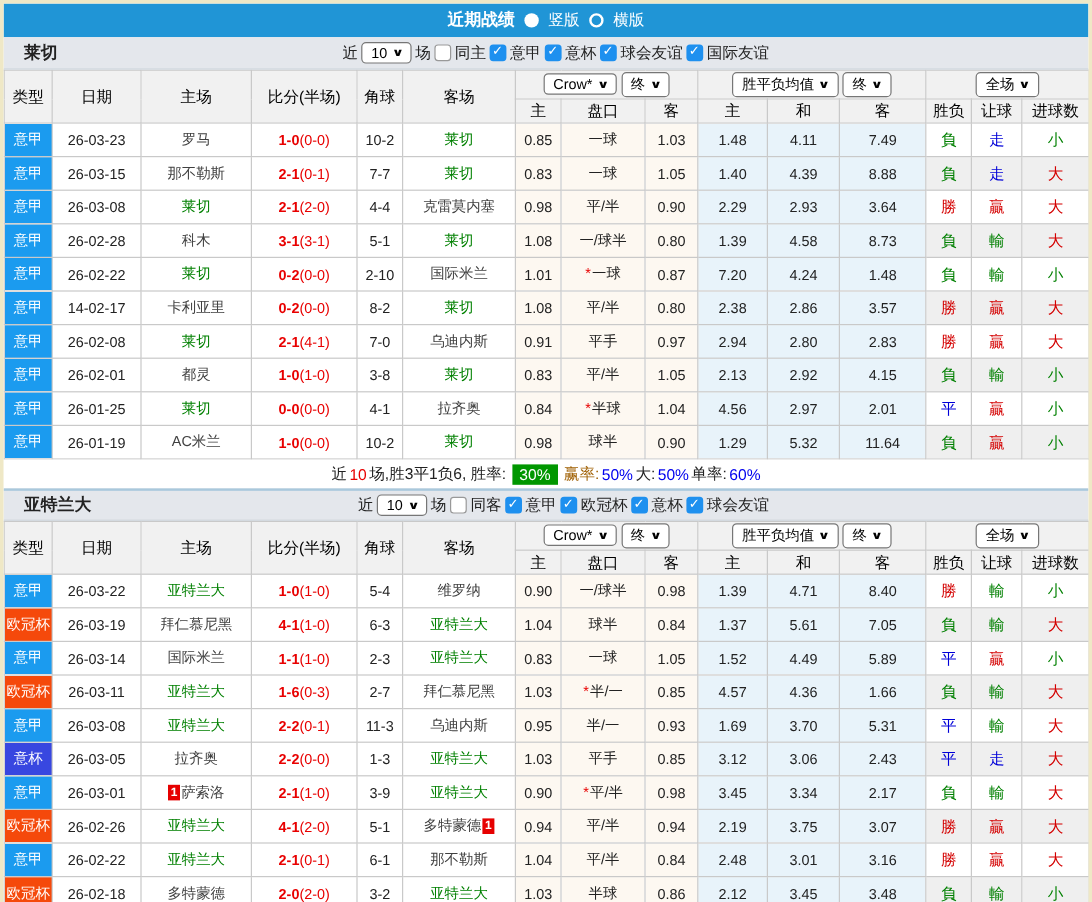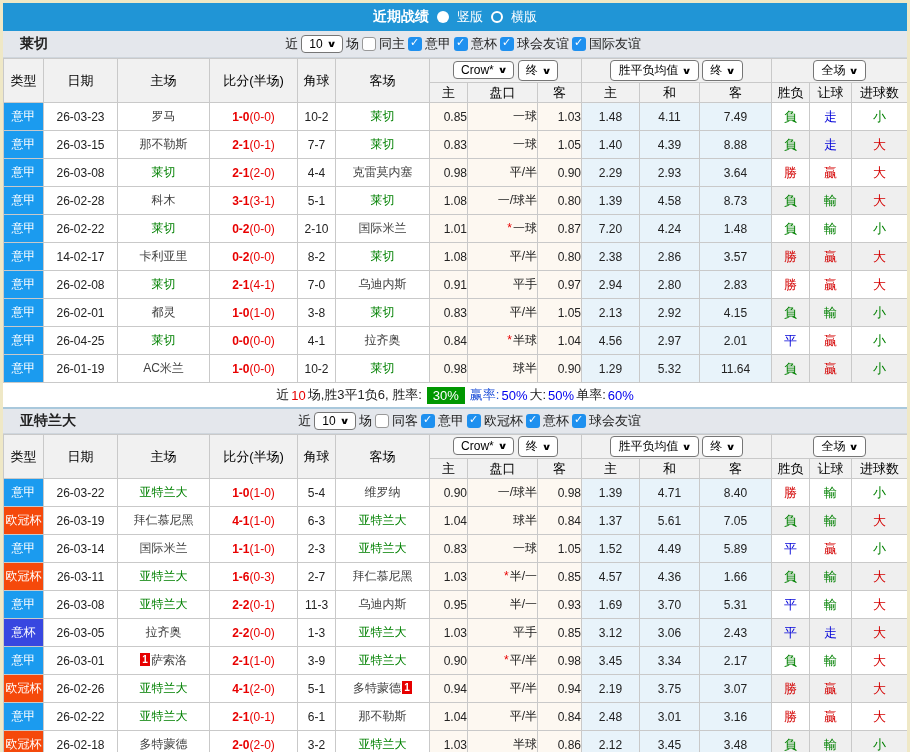--- a/index.html
+++ b/index.html
@@ -37,21 +37,21 @@
   tr.h1 th { height: 24px; }
   tr.h2 th { height: 20px; }
   .dd-cell { padding: 1px 0; }
   tbody td { height: 28px; font-size: 12px; background: #fff; }
   td.c-type { color: #fff; font-size: 12px; }
   td.c-date { color: #222; }
   .tn { color: #404040; cursor: pointer; }
   .tn.green { color: #008000; }
   td.c-score { color: #E80000; }
   td.c-score .sc { font-weight: bold; }
-  .cream { background: #FDF8F1 !important; text-align: right; }
+  .cream { background: #FDF8F1 !important; }
   .lb { background: #E8F3FA !important; }
   tr.even td.res { background: #EFEFEF; }
   td.res { font-size: 13px; }
   .star { color: #E80000; margin-right: 1px; }
   .card { display: inline-block; background: #E60000; color: #fff; font-weight: bold; font-size: 10px; line-height: 13px; width: 10px; height: 13px; vertical-align: 1px; }
   .card.pre { margin-right: 1px; } .card.post { margin-left: 1px; }
 
   
   .summary { height: 24px; display: flex; align-items: center; justify-content: center; gap: 2px; font-size: 13px; background: #fff; }
   .sum-badge { background: #009700; color: #fff; padding: 1px 6px; margin: 0 3px; }
@@ -289,21 +289,21 @@
     <td class="cream">1.05</td>
     <td class="lb">2.13</td>
     <td class="lb">2.92</td>
     <td class="lb">4.15</td>
     <td class="res" style="color: rgb(0, 128, 0);">負</td>
     <td class="res" style="color: rgb(0, 128, 0);">輸</td>
     <td class="res" style="color: rgb(0, 128, 0);">小</td>
   </tr>
             <tr>
     <td class="c-type" style="background: rgb(27, 155, 239);">意甲</td>
-    <td class="c-date">26-04-25</td>
+    <td class="c-date">26-01-25</td>
     <td class="c-home"><span class="tn green">莱切</span></td>
     <td class="c-score"><b class="sc">0-0</b><span class="half">(0-0)</span></td>
     <td class="c-corner">4-1</td>
     <td class="c-away"><span class="tn">拉齐奥</span></td>
     <td class="cream">0.84</td>
     <td class="cream c-hc"><span class="star">*</span><span class="hc-t">半球</span></td>
     <td class="cream">1.04</td>
     <td class="lb">4.56</td>
     <td class="lb">2.97</td>
     <td class="lb">2.01</td>
@@ -328,21 +328,21 @@
     <td class="res" style="color: rgb(212, 0, 0);">贏</td>
     <td class="res" style="color: rgb(0, 128, 0);">小</td>
   </tr>
           </tbody>
     </table>
     <div class="summary">
           <span style="color: rgb(34, 34, 34);">近</span>
           <span style="color: rgb(232, 0, 0);">10</span>
           <span style="color: rgb(34, 34, 34);">场,胜3平1负6, 胜率:</span>
           <span class="sum-badge">30%</span>
-          <span style="color: #1d4ed8;">赢率:</span>
+          <span style="color: #a16207;">赢率:</span>
           <span style="color: rgb(0, 0, 238);">50%</span>
           <span style="color: rgb(34, 34, 34);"> 大:</span>
           <span style="color: rgb(0, 0, 238);">50%</span>
           <span style="color: rgb(34, 34, 34);"> 单率:</span>
           <span style="color: rgb(0, 0, 238);">60%</span>
         </div>
   </div>
 
   <div class="section">
     <div class="sec-head sec2">

